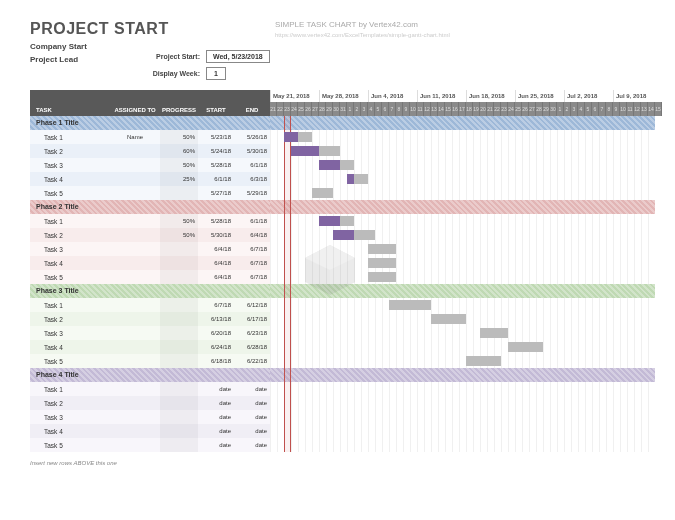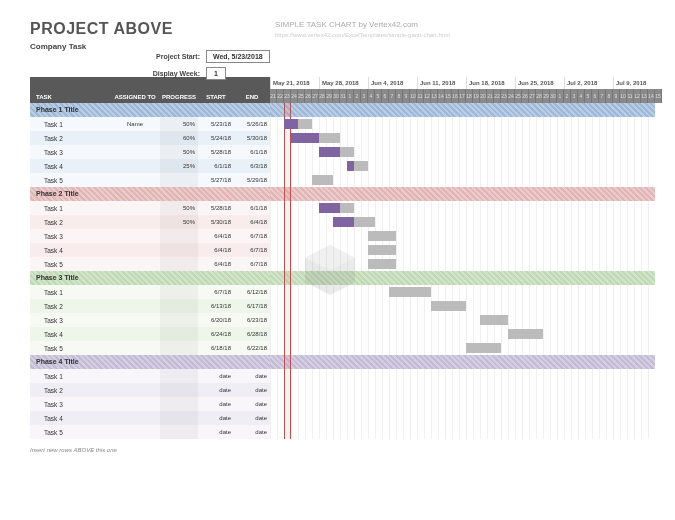--- a/index.html
+++ b/index.html
@@ -55,24 +55,25 @@
   .bar-remain { background: #bbb; }
   .bar-done { background: #8064a2; }
   .footer-note { font-size: 6px; color: #888; margin-top: 8px; font-style: italic; }
   .watermark { position: absolute; left: 300px; top: 240px; width: 60px; height: 60px; opacity: 0.12; pointer-events: none; }
   .watermark svg { width: 100%; height: 100%; }
 </style>
 </head>
 <body>
 
 <div class="page">
-  <div class="title">PROJECT ABOVE</div>
+  <div class="title">PROJECT START</div>
   <div class="subtitle">SIMPLE TASK CHART by Vertex42.com</div>
   <div class="subtitle2">https://www.vertex42.com/ExcelTemplates/simple-gantt-chart.html</div>
-  <div class="meta">Company Task</div>
+  <div class="meta">Company Start</div>
+  <div class="meta">Project Lead</div>
 
   <div class="controls">
     <div class="ctrl-row">
       <div class="ctrl-label">Project Start:</div>
       <div class="ctrl-box">Wed, 5/23/2018</div>
     </div>
     <div class="ctrl-row">
       <div class="ctrl-label">Display Week:</div>
       <div class="ctrl-box sm">1</div>
     </div>

